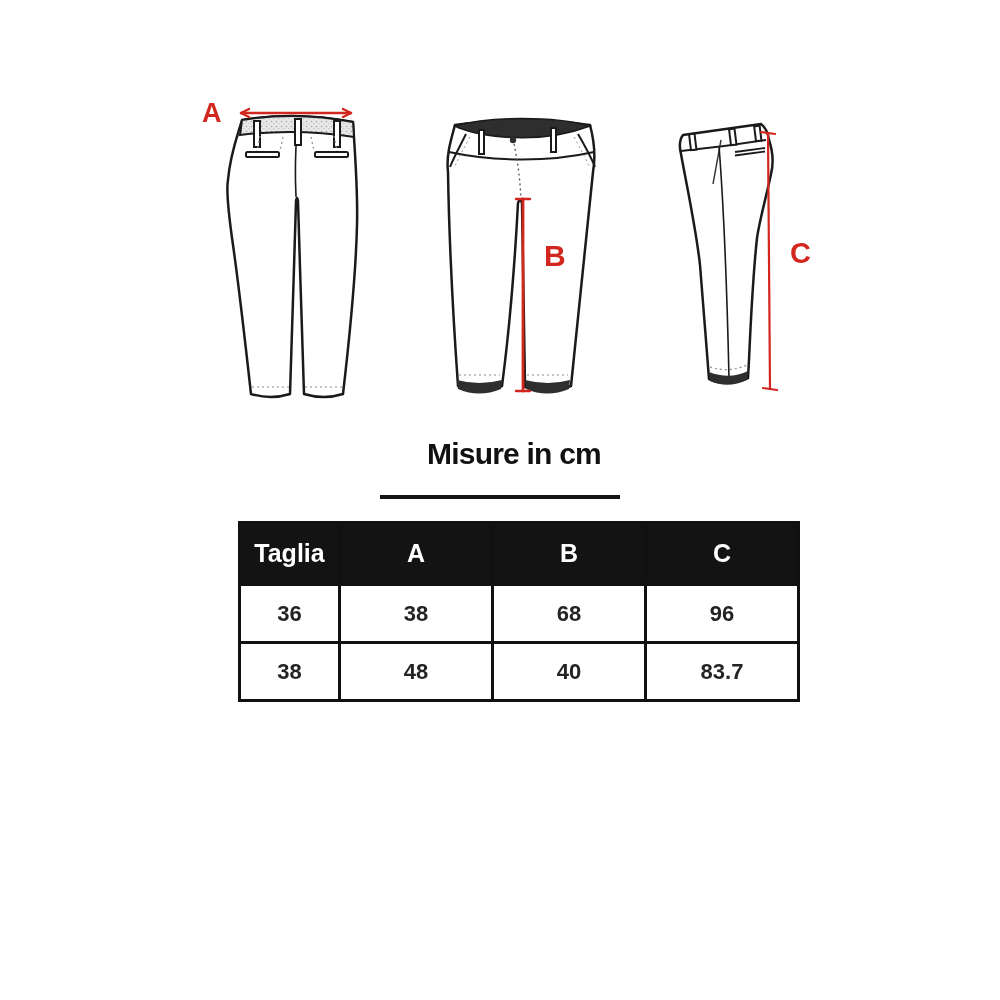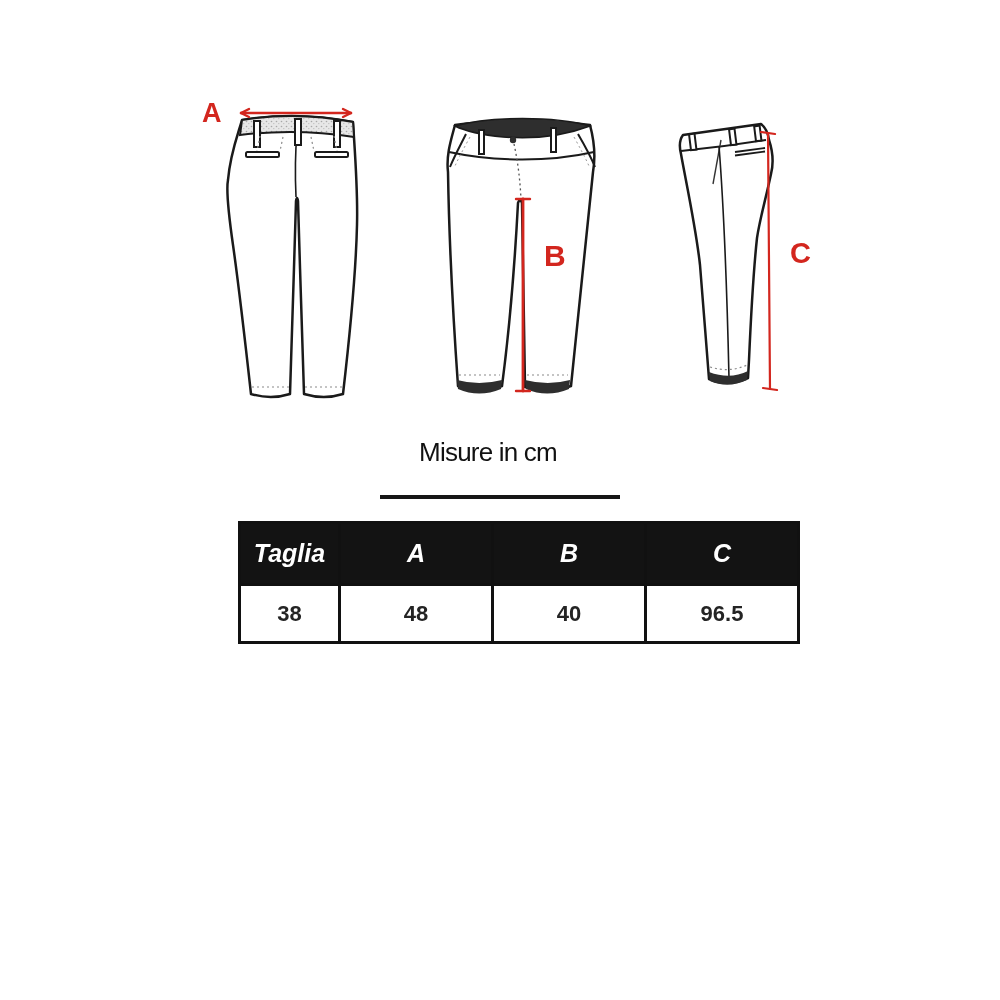--- a/index.html
+++ b/index.html
@@ -9,37 +9,37 @@
   }
   .fig-svg{position:absolute;}
   .measure-label{
     position:absolute;color:#d3261e;font-weight:800;line-height:1;
     font-family:"Liberation Sans", sans-serif;
   }
   .label-a{left:202px;top:100px;font-size:27px;}
   .label-b{left:544px;top:241px;font-size:30px;}
   .label-c{left:790px;top:239px;font-size:29px;}
   .title{
-    position:absolute;left:488px;top:437px;transform:translateX(-50%);
-    font-size:26px;font-weight:400;letter-spacing:-0.8px;color:#111;
+    position:absolute;left:514px;top:437px;transform:translateX(-50%);
+    font-size:30px;font-weight:700;letter-spacing:-0.8px;color:#111;
     white-space:nowrap;
   }
   .title-underline{
     position:absolute;left:380px;top:495px;width:240px;height:4px;background:#161616;
   }
   table.size-table{
     position:absolute;left:238px;top:521px;width:560px;
     border-collapse:collapse;table-layout:fixed;
   }
   table.size-table th, table.size-table td{
     border:3px solid #111;text-align:center;vertical-align:middle;
     font-family:"Liberation Sans", sans-serif;
   }
   table.size-table th{
-    height:57px;background:#131313;color:#fff;font-size:25px;font-weight:700;font-style:italic;
+    height:57px;background:#131313;color:#fff;font-size:25px;font-weight:700;
   }
   table.size-table td{
     height:53px;background:#fff;color:#242424;font-size:22px;font-weight:700;
   }
   .col-taglia{width:100px;}
   .col-m{width:153px;}
 </style>
 </head>
 <body>
 
@@ -181,21 +181,27 @@
     <thead>
       <tr>
         <th>Taglia</th>
         <th>A</th>
         <th>B</th>
         <th>C</th>
       </tr>
     </thead>
     <tbody>
       <tr>
+        <td>36</td>
+        <td>38</td>
+        <td>68</td>
+        <td>96</td>
+      </tr>
+      <tr>
         <td>38</td>
         <td>48</td>
         <td>40</td>
-        <td>96.5</td>
+        <td>83.7</td>
       </tr>
     </tbody>
   </table>
 
 </div>
 
 </body></html>

